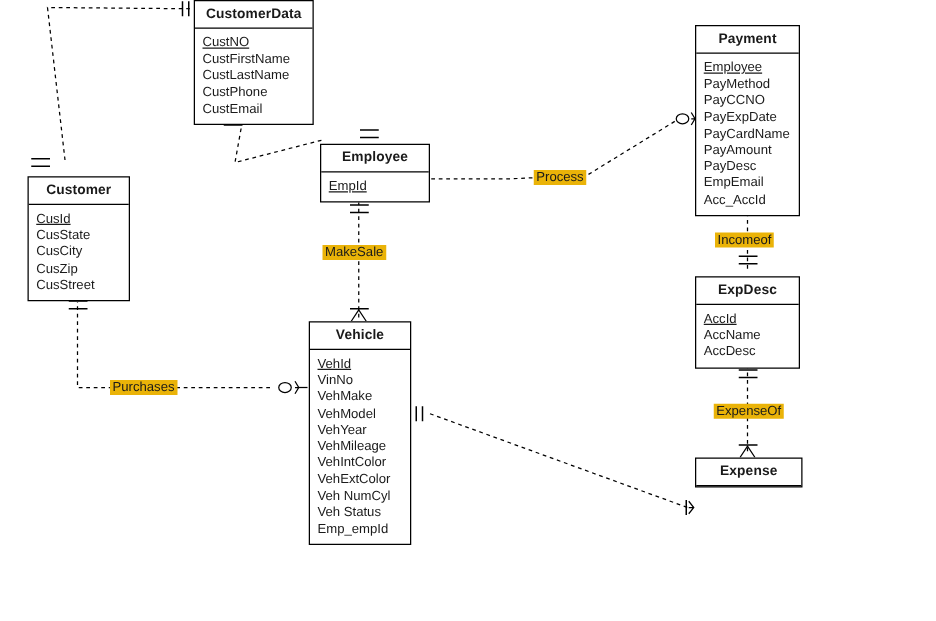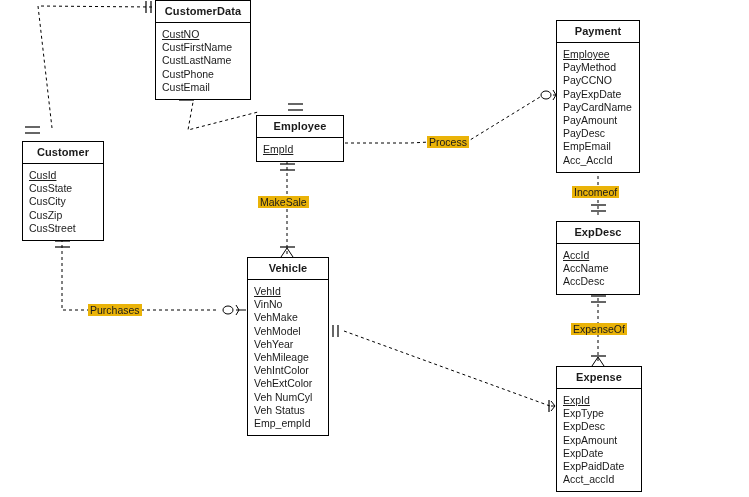--- a/index.html
+++ b/index.html
@@ -213,29 +213,20 @@
       <div class="attr">VehIntColor</div>
       <div class="attr">VehExtColor</div>
       <div class="attr">Veh NumCyl</div>
       <div class="attr">Veh Status</div>
       <div class="attr">Emp_empId</div>
     </div>
   </div>
 
   <div class="entity" style="left:556px; top:366px; width:86px;">
     <div class="entity-title">Expense</div>
-    <div class="attr-list">
-      <div class="attr pk">ExpId</div>
-      <div class="attr">ExpType</div>
-      <div class="attr">ExpDesc</div>
-      <div class="attr">ExpAmount</div>
-      <div class="attr">ExpDate</div>
-      <div class="attr">ExpPaidDate</div>
-      <div class="attr">Acct_accId</div>
-    </div>
   </div>
 
   <div class="rel-label" style="left:427px; top:136px;">Process</div>
   <div class="rel-label" style="left:258px; top:196px;">MakeSale</div>
   <div class="rel-label" style="left:88px; top:304px;">Purchases</div>
   <div class="rel-label" style="left:572px; top:186px;">Incomeof</div>
   <div class="rel-label" style="left:571px; top:323px;">ExpenseOf</div>
 
 </div>
 

